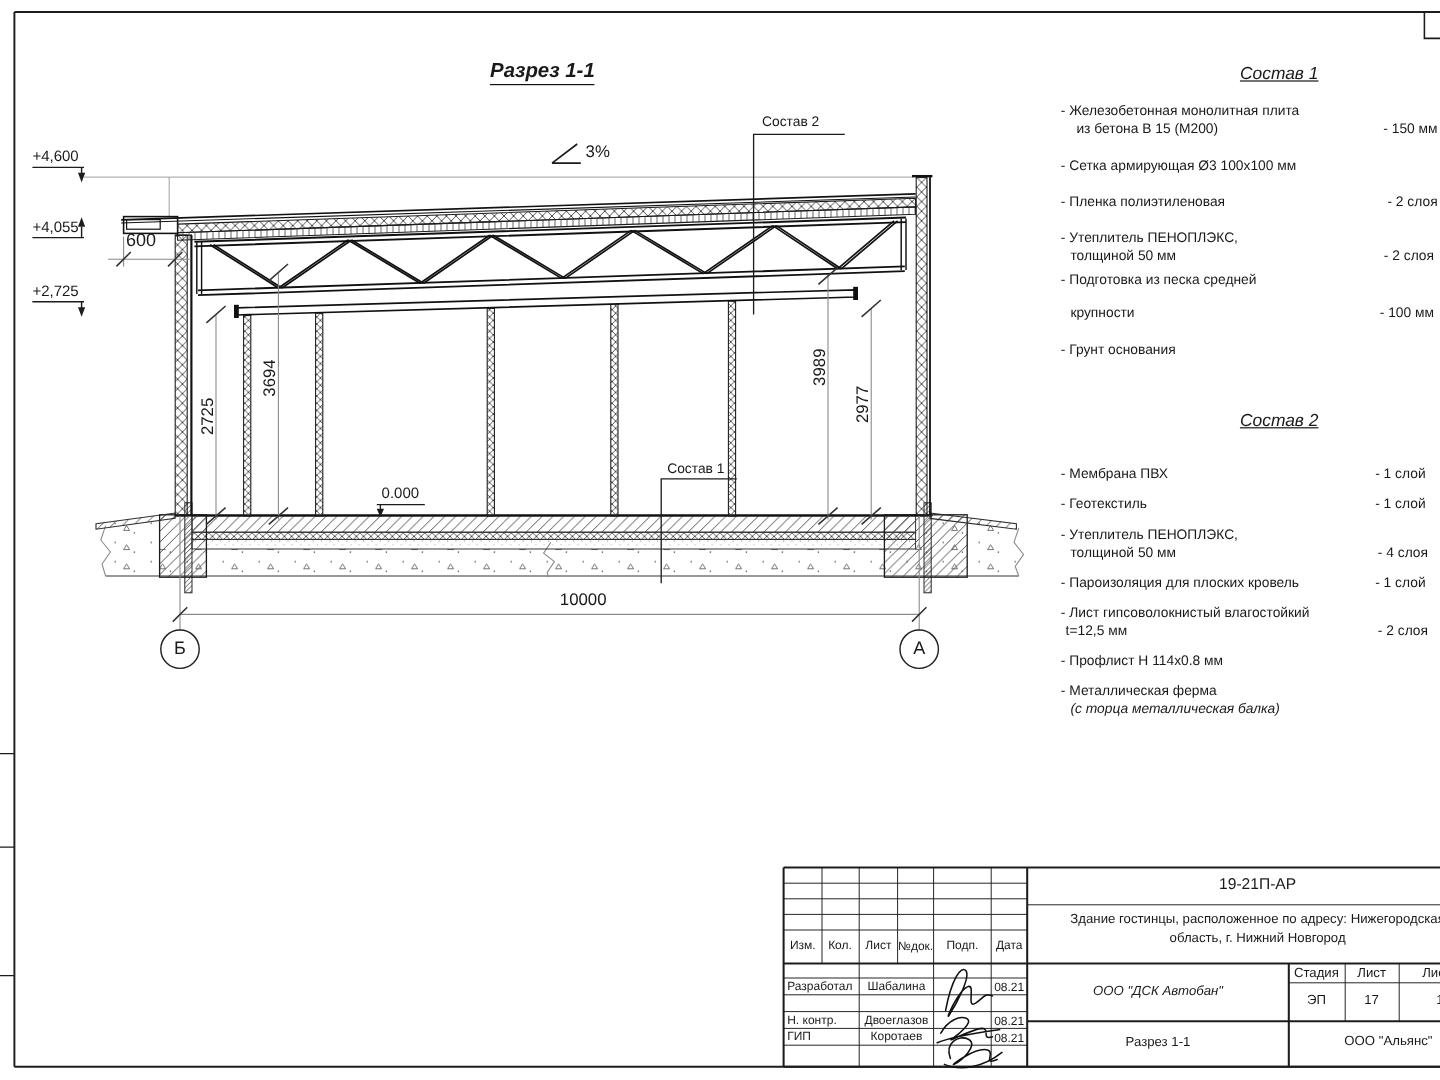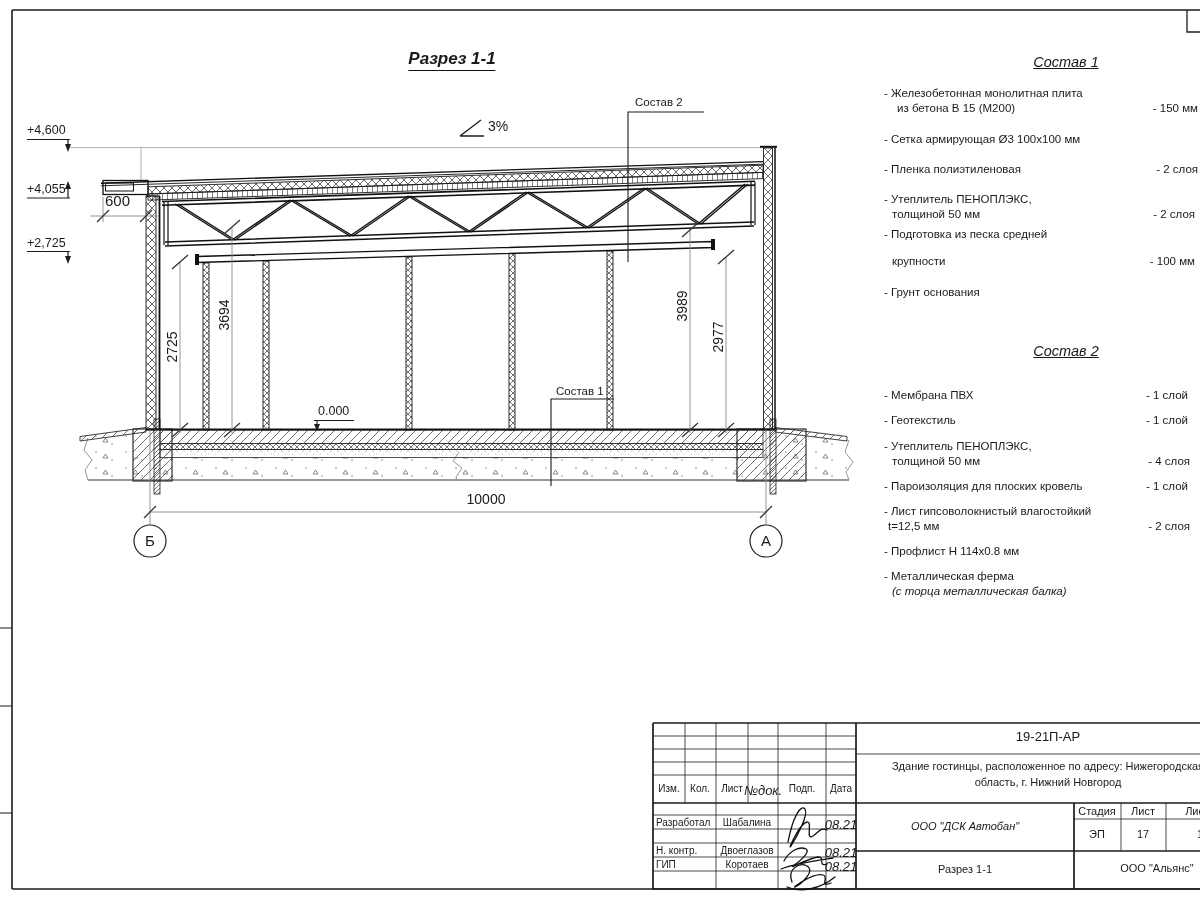--- a/index.html
+++ b/index.html
@@ -12,21 +12,21 @@
   .vrt{transform:translate(-50%,-50%) rotate(-90deg);}
   .it{font-style:italic;}
   .und{text-decoration:underline;}
   .dim{font-size:14px;}
   .lvl{font-size:12.5px;}
   .axis{font-size:15px;}
   .dtitle{font-size:17px;font-weight:600;}
   .stitle{font-size:14.5px;}
   .tb{font-size:11px;}
   .tb-sm{font-size:10px;}
-  .tb-xs{font-size:13px;font-style:italic;}
+  .tb-xs{font-size:10px;}
   .tb-md{font-size:11px;}
   .tb-lg{font-size:13px;}
 </style>
 </head>
 <body>
 
 <div id="sheet">
 
 <svg id="bg" width="1200" height="900" viewBox="0 0 1200 900">
   <defs>

